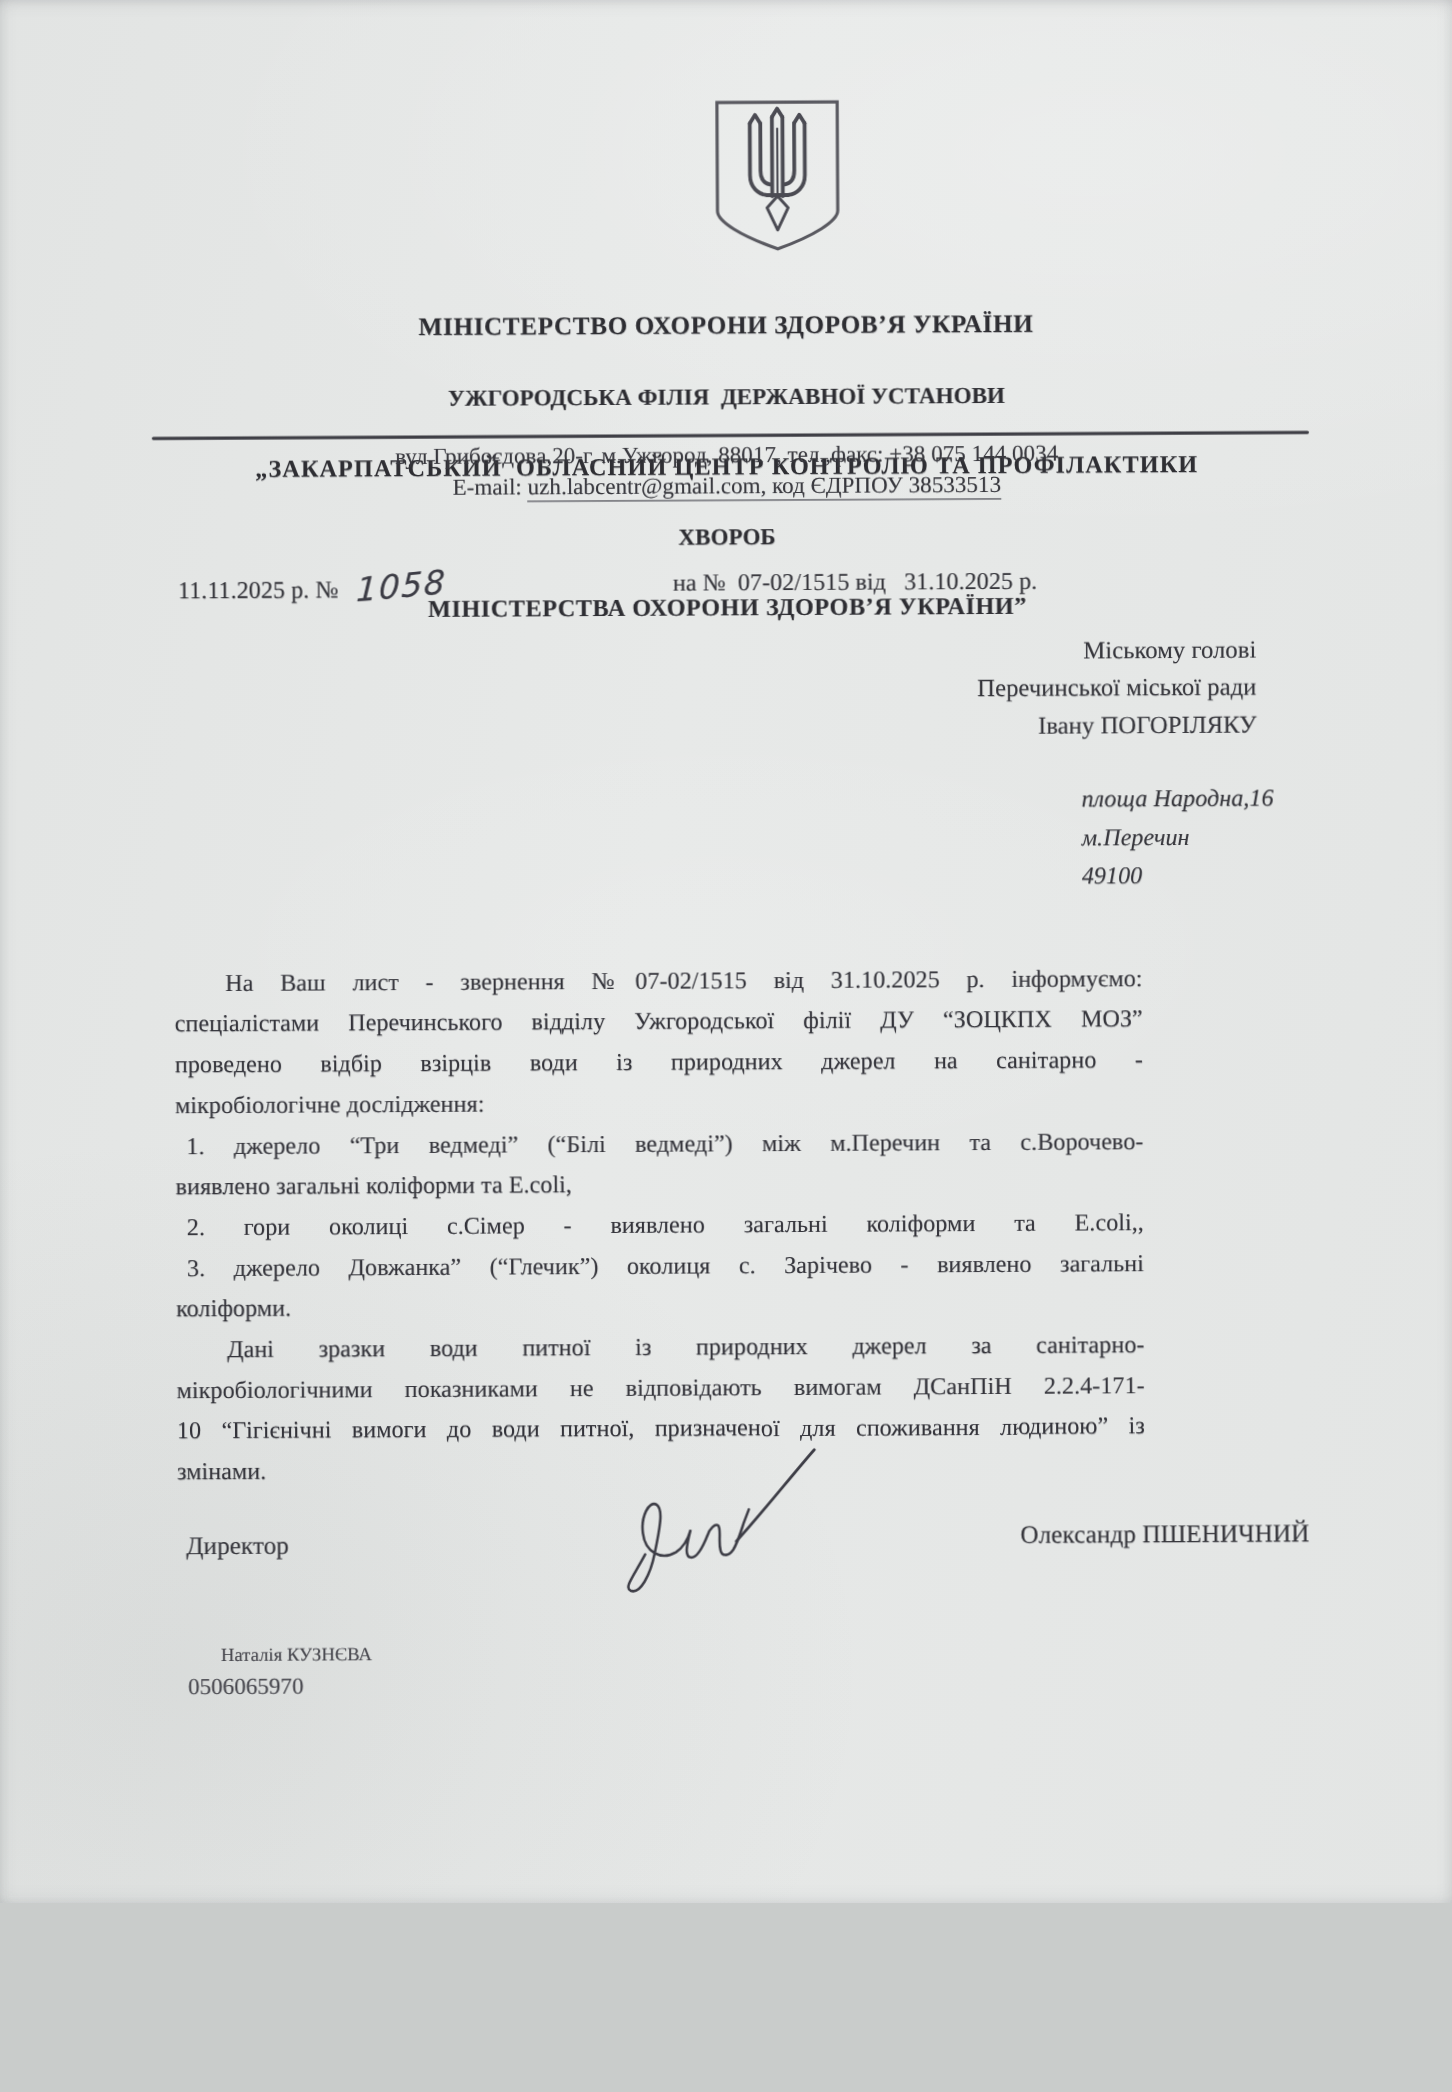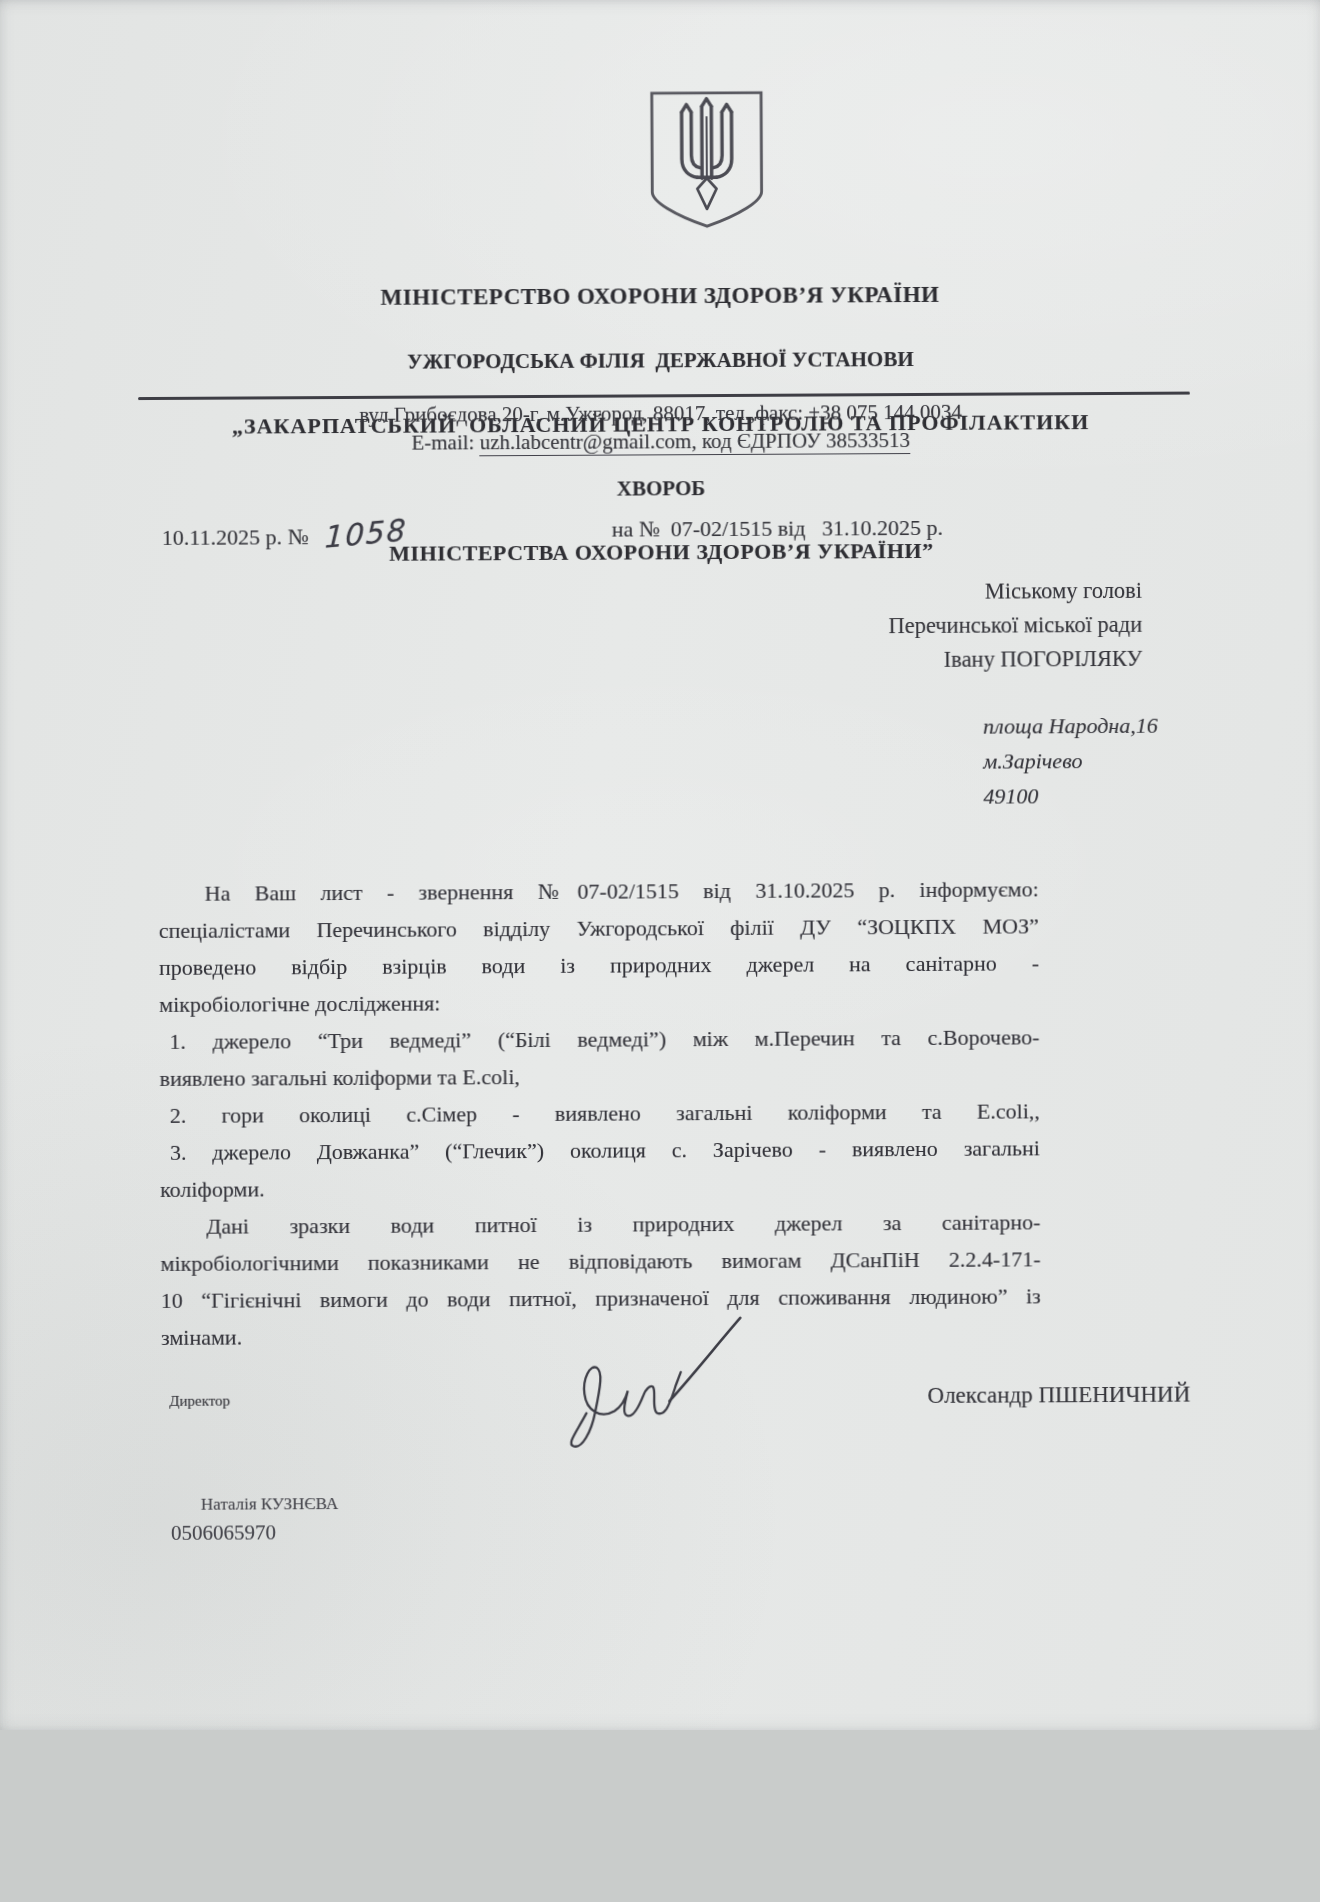--- a/index.html
+++ b/index.html
@@ -65,21 +65,21 @@
 
   .rec-addr { right:162px; top:710px; text-align:left; font-size:22px; font-style:italic; }
   .rec-addr div { height:35px; line-height:35px; }
 
   .body-block { left:158px; top:872px; width:880px; font-size:22px; color:#33333a; }
   .bl { line-height:37px; min-height:37px; text-align:justify; text-align-last:justify; }
   .bl.last { text-align-last:left; }
   .ind46 { text-indent:46px; }
   .ind10 { text-indent:10px; }
 
-  .sig-title { left:166px; top:1390px; font-size:15px; }
+  .sig-title { left:166px; top:1390px; font-size:23px; }
   .sig-scrawl { left:553px; top:1316px; width:205px; height:135px; }
   .sig-name { right:133px; top:1384px; font-size:23px; text-align:right; }
 
   .exec-name { left:167px; top:1492px; font-size:17px; color:#46464d;margin-left:30px; }
   .exec-phone { left:167px; top:1518px; font-size:21px; color:#46464d; }
 </style>
 </head>
 <body>
 
 <div class="page">
@@ -112,33 +112,33 @@
       <div class="org-l4">ХВОРОБ</div>
       <div class="org-l5">МІНІСТЕРСТВА ОХОРОНИ ЗДОРОВ’Я УКРАЇНИ”</div>
     </div>
 
     <div class="abs rule"></div>
 
     <div class="abs addr-line">вул.Грибоєдова,20-г, м.Ужгород, 88017, тел.,факс: +38 075 144 0034</div>
 
     <div class="abs email-line"><span>E-mail: </span><span class="uline">uzh.labcentr@gmail.com, код ЄДРПОУ 38533513</span></div>
 
-    <div class="abs ref-out"><span>10.11.2025 р. №</span><span class="hand">1058</span></div>
+    <div class="abs ref-out"><span>11.11.2025 р. №</span><span class="hand">1058</span></div>
 
     <div class="abs ref-in">на №  07-02/1515 від   31.10.2025 р.</div>
 
     <div class="abs recipient">
       <div>Міському голові</div>
       <div>Перечинської міської ради</div>
       <div>Івану ПОГОРІЛЯКУ</div>
     </div>
 
     <div class="abs rec-addr">
       <div>площа Народна,16</div>
-      <div>м.Зарічево</div>
+      <div>м.Перечин</div>
       <div>49100</div>
     </div>
 
     <div class="abs body-block">
       <div class="bl ind46">На Ваш лист - звернення №07-02/1515 від 31.10.2025 р. інформуємо:</div>
       <div class="bl">спеціалістами Перечинського відділу Ужгородської філії ДУ “ЗОЦКПХ МОЗ”</div>
       <div class="bl">проведено відбір взірців води із природних джерел на санітарно -</div>
       <div class="bl last">мікробіологічне дослідження:</div>
       <div class="bl ind10">1. джерело “Три ведмеді” (“Білі ведмеді”) між м.Перечин та с.Ворочево-</div>
       <div class="bl last">виявлено загальні коліформи та E.coli,</div>

